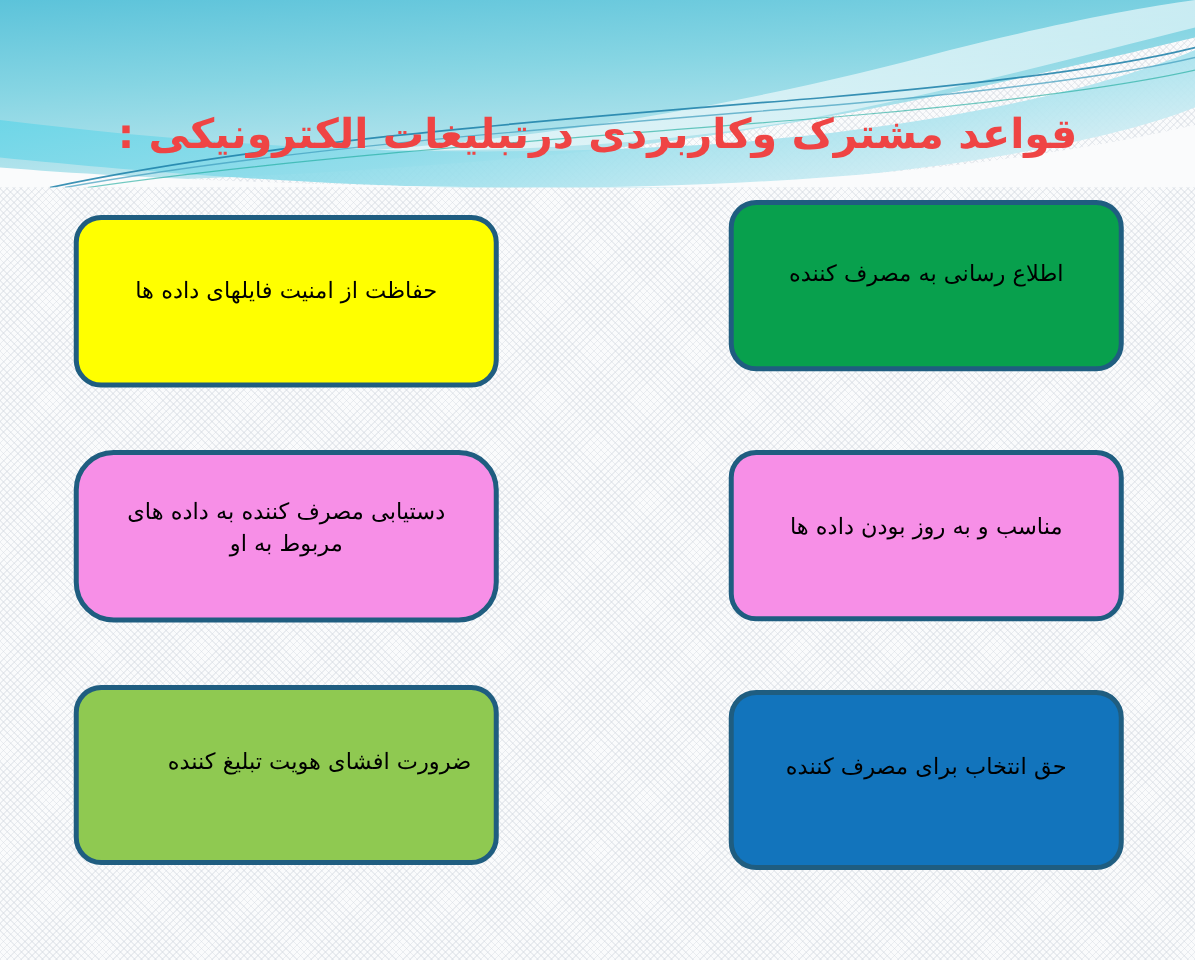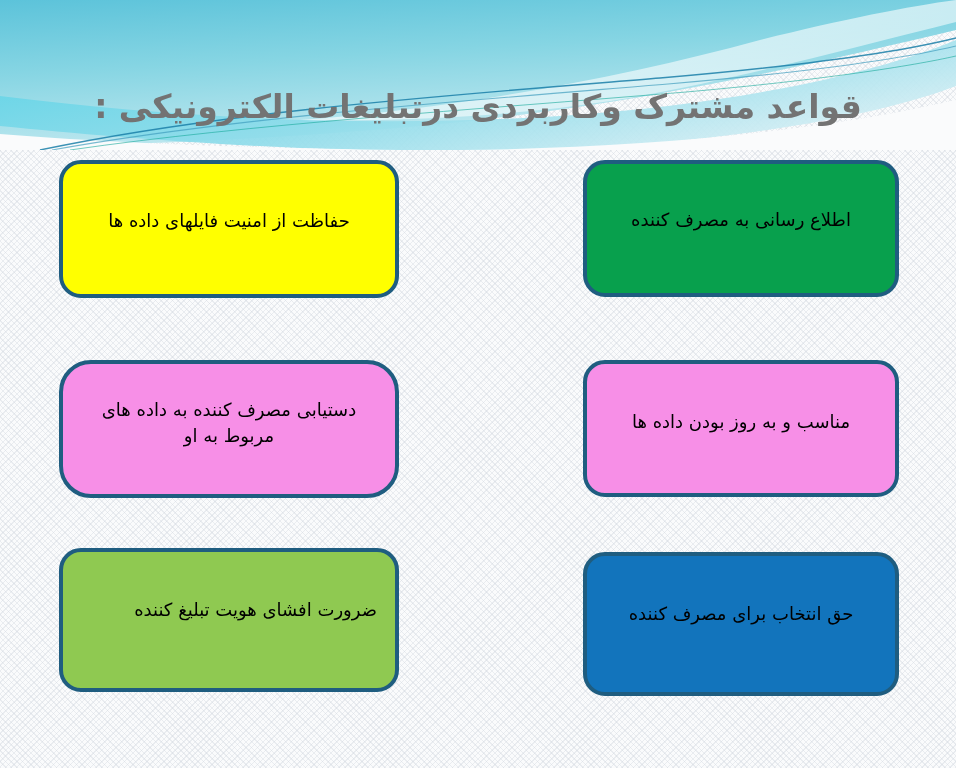--- a/index.html
+++ b/index.html
@@ -50,21 +50,21 @@
   #title {
     position: absolute;
     top: 66px;
     left: 0;
     width: 956px;
     z-index: 4;
     text-align: center;
     direction: rtl;
     font-size: 33px;
     font-weight: bold;
-    color: #737373;
+    color: #ef4444;
     letter-spacing: 0px;
     line-height: 1.15;
     white-space: nowrap;
   }
 
   #boxes {
     position: absolute;
     inset: 0;
     z-index: 3;
   }
@@ -85,21 +85,21 @@
     padding: 0 18px;
   }
 
   .box-label {
     display: block;
     width: 100%;
   }
 
   
   #box-yellow {
-    left: 59px;  top: 160px;  width: 340px;  height: 138px;
+    left: 59px;  top: 172px;  width: 340px;  height: 138px;
     background: #ffff00;
   }
   #box-yellow .box-label { transform: translateY(-8px); }
 
   #box-pink-left {
     left: 59px;  top: 360px;  width: 340px;  height: 138px;
     background: #f78fe7;
     border-radius: 32px;
   }
   #box-pink-left .box-label { transform: translateY(-6px); }

